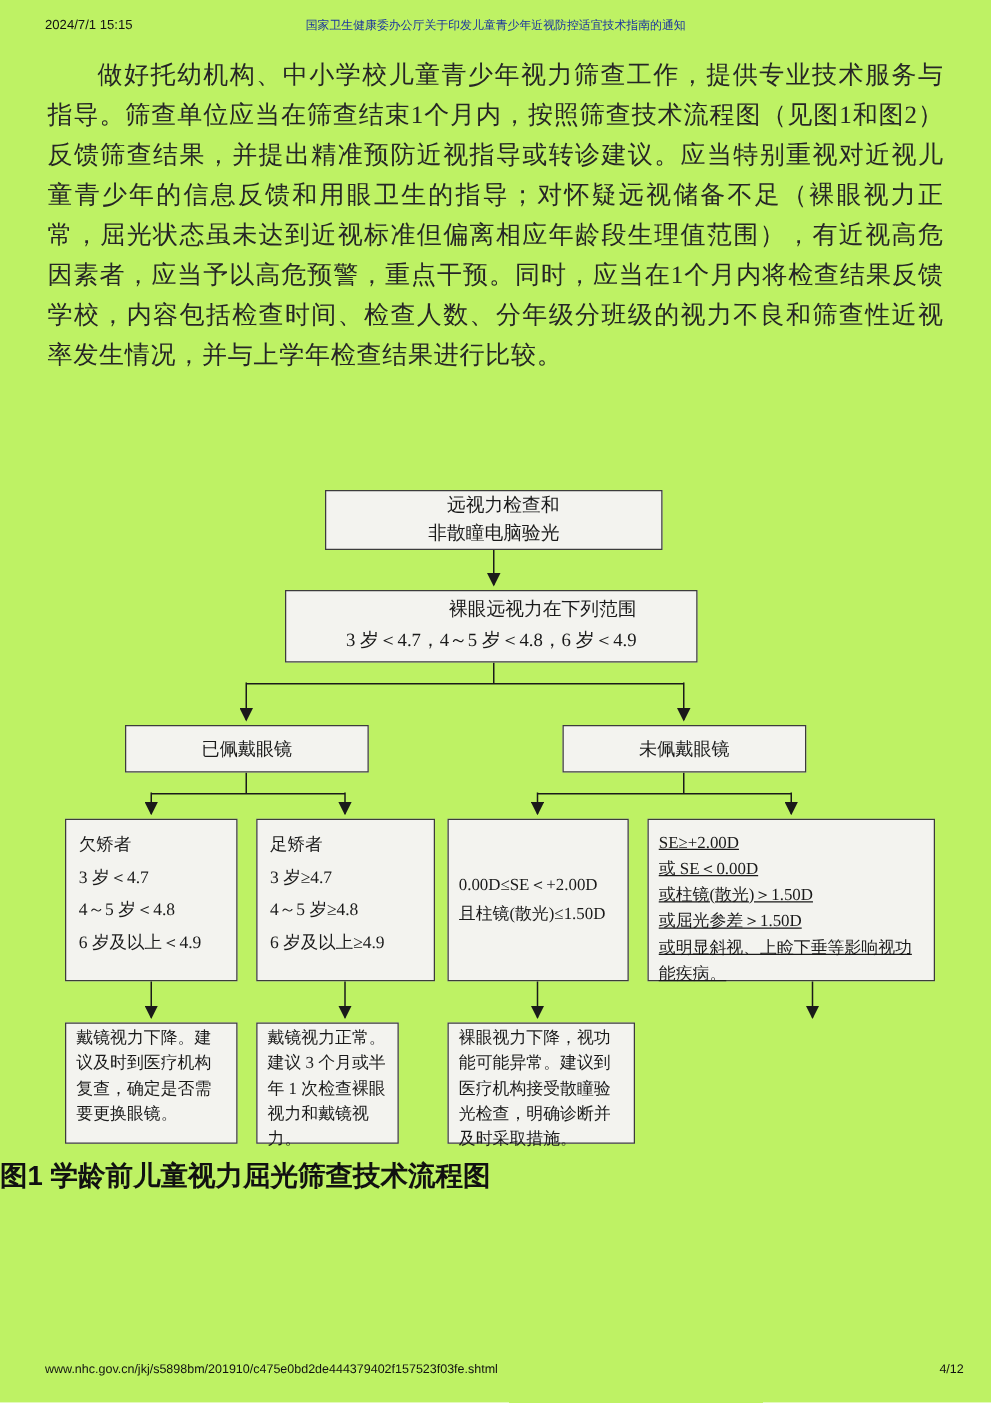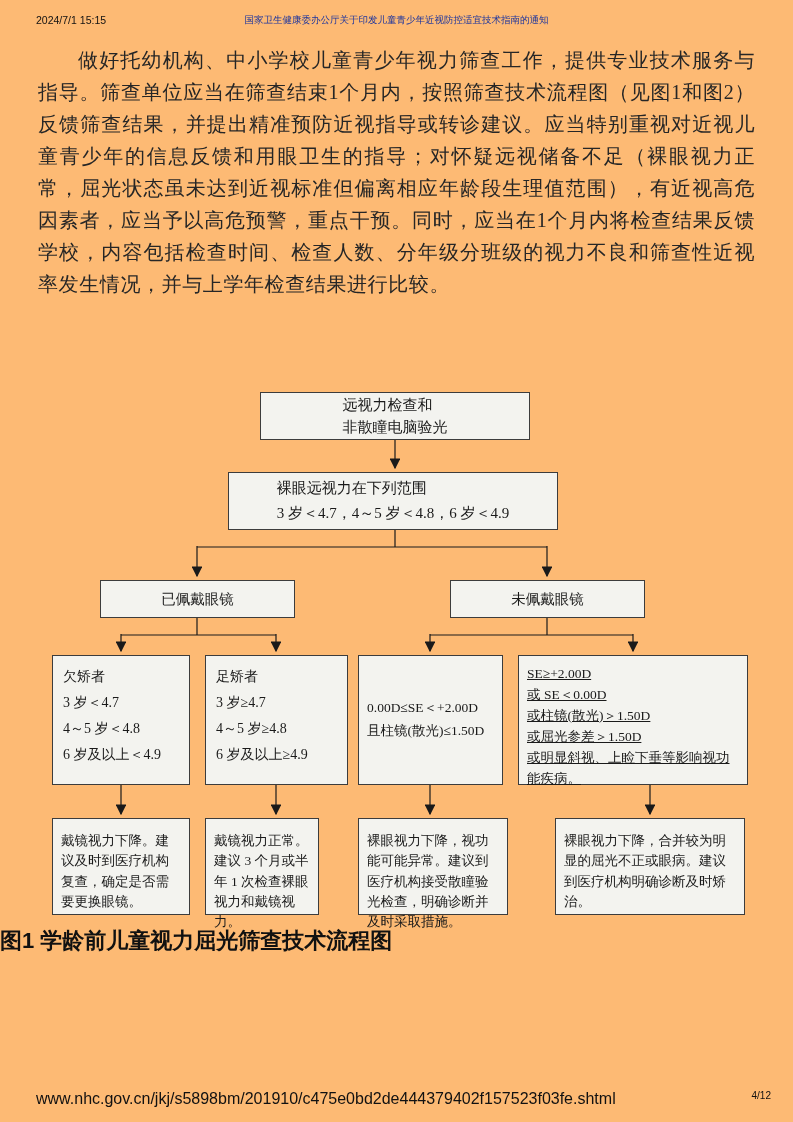--- a/index.html
+++ b/index.html
@@ -1,17 +1,17 @@
 <!DOCTYPE html>
 <html><head>
 <meta charset="utf-8">
 <style>
   html,body { margin:0; padding:0; background:#ffffff; }
   .page {
-    position:relative; width:793px; height:1122px; background:#fdba74;
+    position:relative; width:793px; height:1122px; background:#bef264;
     overflow:hidden; font-family:"Liberation Serif", serif;
   }
   
   .hdr-date {
     position:absolute; top:14px; left:36px;
     font-family:"Liberation Sans", sans-serif; font-size:10.5px; color:#111;
   }
   .hdr-title {
     position:absolute; top:14px; left:0; right:0; text-align:center;
     font-family:"Liberation Sans", sans-serif; font-size:9.5px; font-weight:400;
@@ -24,44 +24,44 @@
     text-align:justify; text-indent:2em; letter-spacing:0.03em;
   }
   
   .flow { position:absolute; top:385px; left:0; width:793px; height:545px; }
   .flow svg { position:absolute; top:0; left:0; }
   .node {
     position:absolute; box-sizing:border-box;
     background:#f3f3ef; border:1px solid #3c3c3c; color:#1a1a1a;
     font-family:"Liberation Serif", serif;
   }
-  .c { display:flex; align-items:center; justify-content:center; text-align:left; }
+  .c { display:flex; align-items:center; justify-content:center; text-align:right; }
   .pre { white-space:pre-line; }
   .n-start    { left:260px; top:7px;   width:270px; height:48px;  font-size:15px;  line-height:1.5; }
   .n-range    { left:228px; top:87px;  width:330px; height:58px;  font-size:15px;  line-height:1.7; }
   .n-with     { left:100px; top:195px; width:195px; height:38px;  font-size:14.5px; }
   .n-without  { left:450px; top:195px; width:195px; height:38px;  font-size:14.5px; }
   .n-under    { left:52px;  top:270px; width:138px; height:130px; font-size:14px;  line-height:1.85; padding:8px 6px 0 10px; }
   .n-fully    { left:205px; top:270px; width:143px; height:130px; font-size:14px;  line-height:1.85; padding:8px 6px 16px 10px; }
   .n-normal   { left:358px; top:270px; width:145px; height:130px; font-size:13.5px; line-height:1.7; display:flex; align-items:center; padding-left:8px; }
   .n-abnormal { left:518px; top:270px; width:230px; height:130px; font-size:13.5px; line-height:1.55; padding:8px 6px 0 8px;text-decoration:underline; }
   .n-a1 { left:52px;  top:433px; width:138px; height:97px; }
   .n-a2 { left:205px; top:433px; width:114px; height:97px; }
   .n-a3 { left:358px; top:433px; width:150px; height:97px; }
   .n-a4 { left:555px; top:433px; width:190px; height:97px; }
-  .advice { font-size:13.5px; line-height:1.5; padding:12px 8px; text-align:left; }
+  .advice { font-size:13.5px; line-height:1.5; padding:1px 8px; text-align:left; }
   
   .caption {
     position:absolute; top:926px; left:0; right:0; text-align:left;
     font-family:"Liberation Sans", sans-serif; font-size:22px; font-weight:700; color:#111;
   }
   
   .ftr-url {
     position:absolute; top:1090px; left:36px;
-    font-family:"Liberation Sans", sans-serif; font-size:16px; color:#111;
+    font-family:"Liberation Sans", sans-serif; font-size:10px; color:#111;
   }
   .ftr-page {
     position:absolute; top:1090px; right:22px;
     font-family:"Liberation Sans", sans-serif; font-size:10px; color:#111;
   }
 </style>
 </head>
 <body>
 
 <div class="page">
@@ -149,23 +149,20 @@
     </div>
 
     <div class="node advice n-a2">
       <span>戴镜视力正常。建议 3 个月或半年 1 次检查裸眼视力和戴镜视力。</span>
     </div>
 
     <div class="node advice n-a3">
       <span>裸眼视力下降，视功能可能异常。建议到医疗机构接受散瞳验光检查，明确诊断并及时采取措施。</span>
     </div>
 
-    <div class="node advice n-a4">
-      <span>裸眼视力下降，合并较为明显的屈光不正或眼病。建议到医疗机构明确诊断及时矫治。</span>
-    </div>
   </div>
 
   <div class="caption">图1 学龄前儿童视力屈光筛查技术流程图</div>
 
   <div class="ftr-url">www.nhc.gov.cn/jkj/s5898bm/201910/c475e0bd2de444379402f157523f03fe.shtml</div>
   <div class="ftr-page">4/12</div>
 
 </div>
 
 </body></html>

